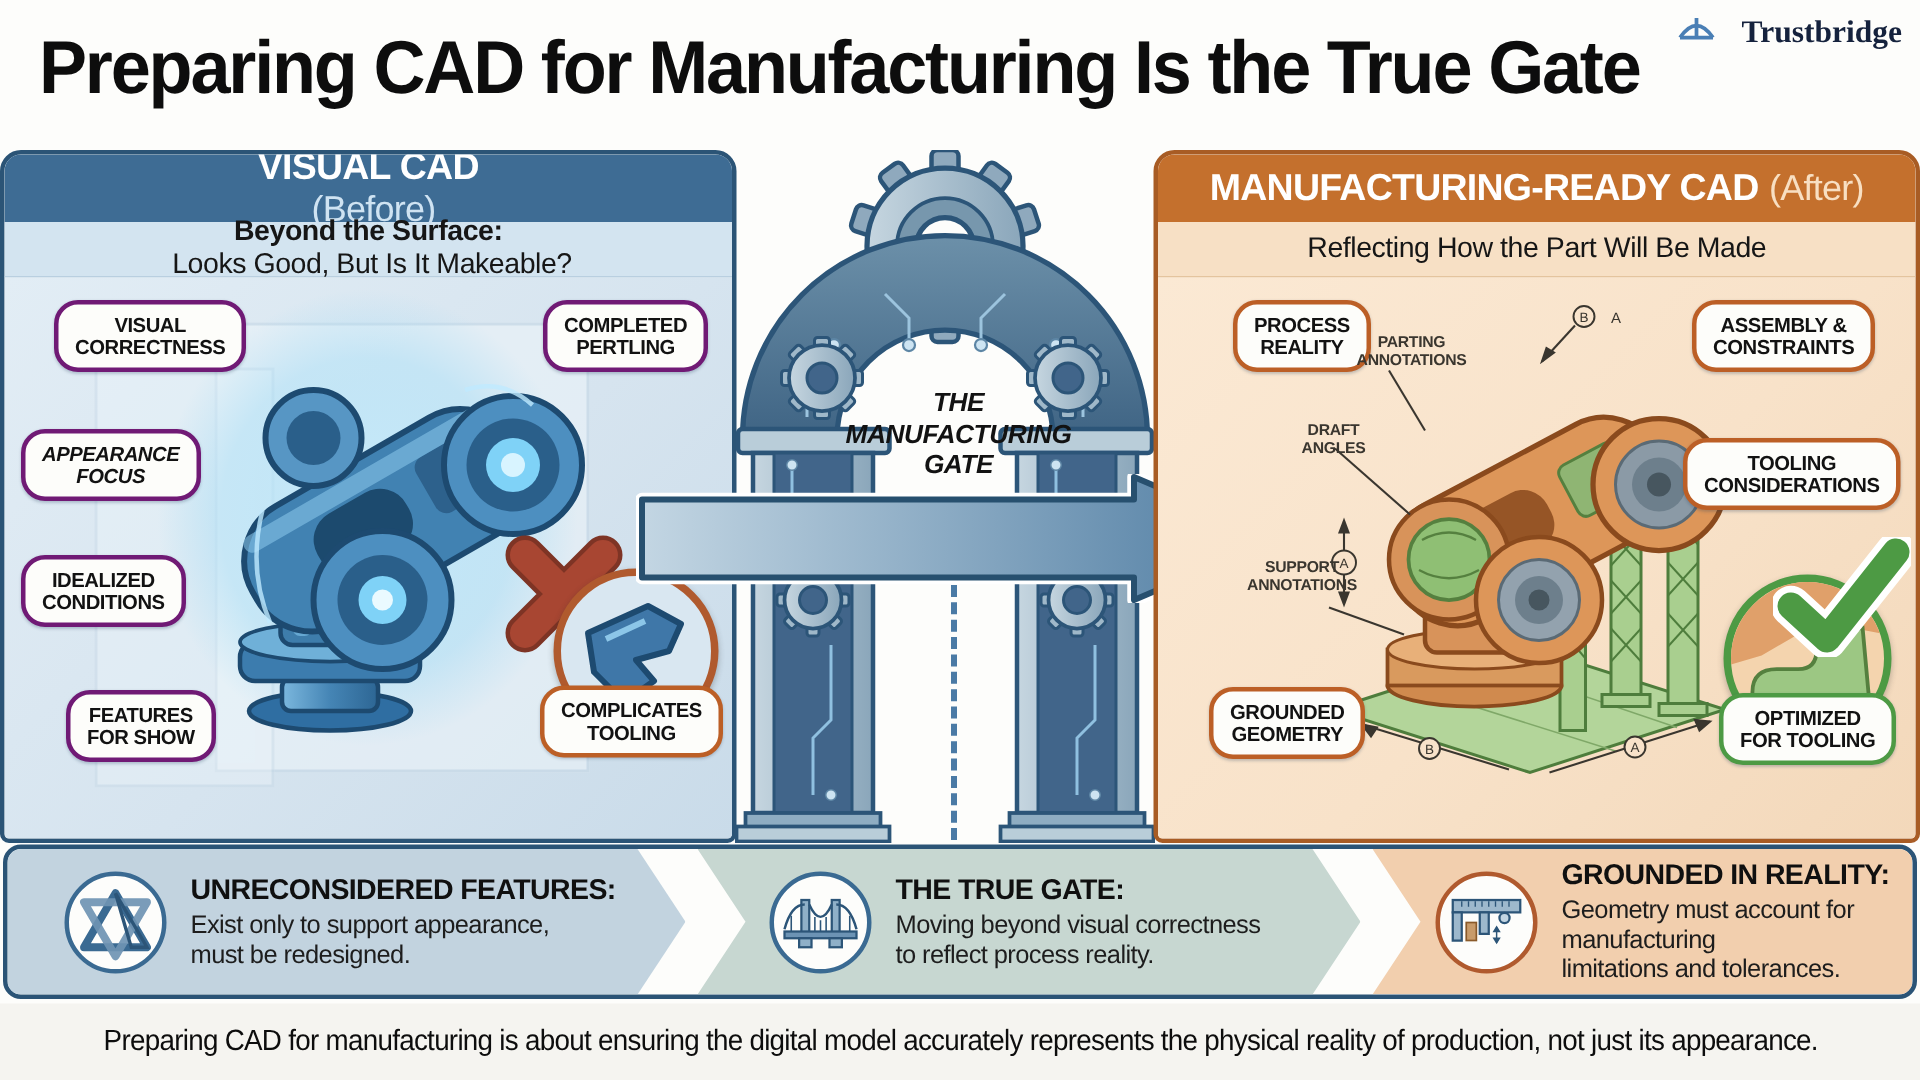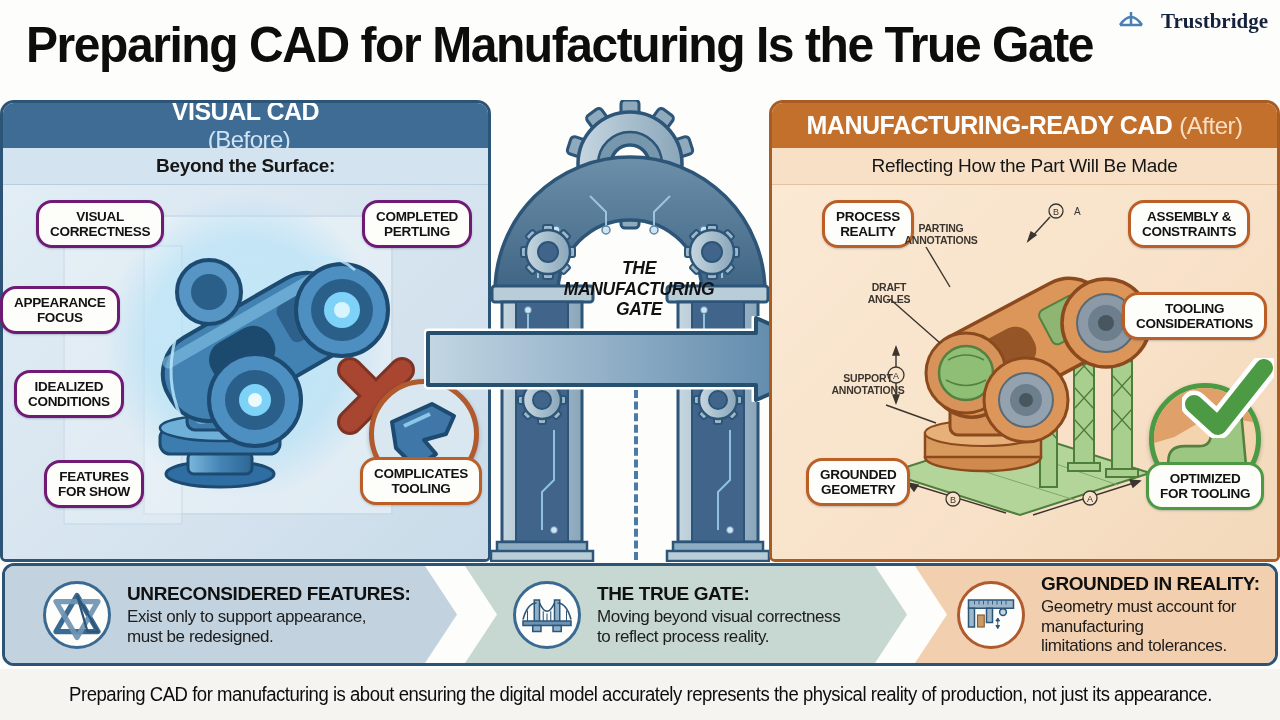--- a/index.html
+++ b/index.html
@@ -89,20 +89,21 @@
   <span class="brand-text">Trustbridge</span>
 </div>
 
 <div class="abs panel" id="left-panel">
   <div class="panel-header">
     <span class="t1">VISUAL CAD</span>
     <span class="t2">(Before)</span>
   </div>
   <div class="panel-sub">
     <b>Beyond the Surface:</b>
+    <span style="white-space:pre;"> Looks Good, But Is It Makeable?</span>
   </div>
   <div class="panel-body">
     <div class="wall" style="left:140px; top:30px; width:250px; height:300px;"></div>
     <div class="wall" style="left:60px; top:60px; width:120px; height:280px; opacity:.4;"></div>
   </div>
 </div>
 
 <svg class="abs" width="290" height="310" viewBox="0 0 290 310" style="left:105px; top:190px;">
   <defs>
     <linearGradient id="blueCyl" x1="0" y1="0" x2="1" y2="0">
@@ -140,21 +141,21 @@
   <circle cx="150" cy="210" r="16" fill="#7fd2f7"></circle>
   <circle cx="150" cy="210" r="7" fill="#eafaff"></circle>
   <path d="M70 150 Q60 190 75 225" fill="none" stroke="#bfeaff" stroke-width="3" opacity=".8"></path>
   <path d="M205 70 Q230 62 250 80" fill="none" stroke="#bfeaff" stroke-width="3" opacity=".8"></path>
 </svg>
 
 <div class="pill pre" style="left:36px;  top:200px;">VISUAL
 CORRECTNESS</div>
 <div class="pill pre" style="left:362px; top:200px;">COMPLETED
 PERTLING</div>
-<div class="pill pre" style="left:0;  top:286px;">APPEARANCE
+<div class="pill pre" style="left:14px;  top:286px;font-style:italic;">APPEARANCE
 FOCUS</div>
 <div class="pill pre" style="left:14px;  top:370px;">IDEALIZED
 CONDITIONS</div>
 <div class="pill pre" style="left:44px;  top:460px;">FEATURES
 FOR SHOW</div>
 
 <svg class="abs" width="80" height="80" viewBox="0 0 80 80" style="left:336px; top:356px;">
   <path d="M14 14 L66 66 M66 14 L14 66" stroke="#7e3425" stroke-width="26" stroke-linecap="round"></path>
   <path d="M14 14 L66 66 M66 14 L14 66" stroke="#a84632" stroke-width="20" stroke-linecap="round"></path>
 </svg>

